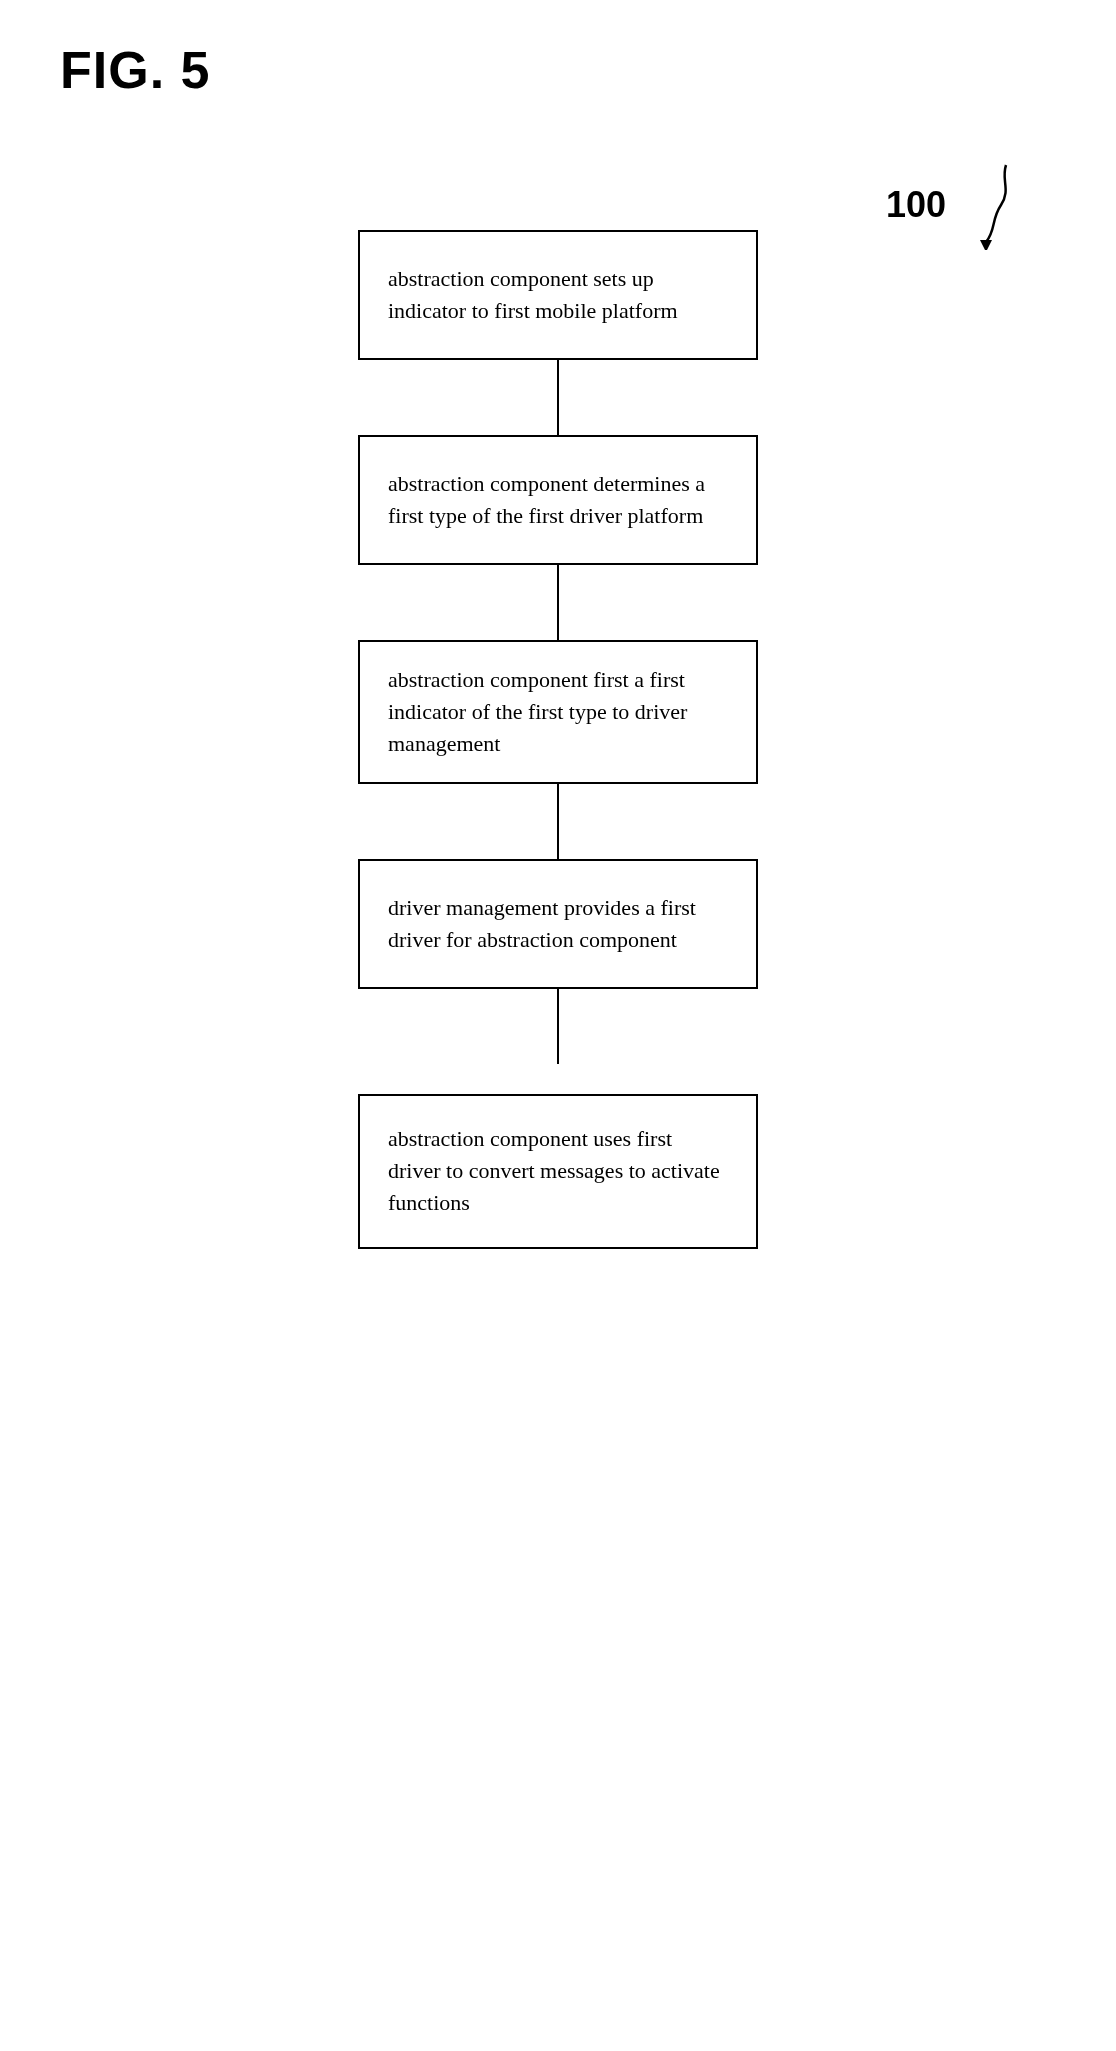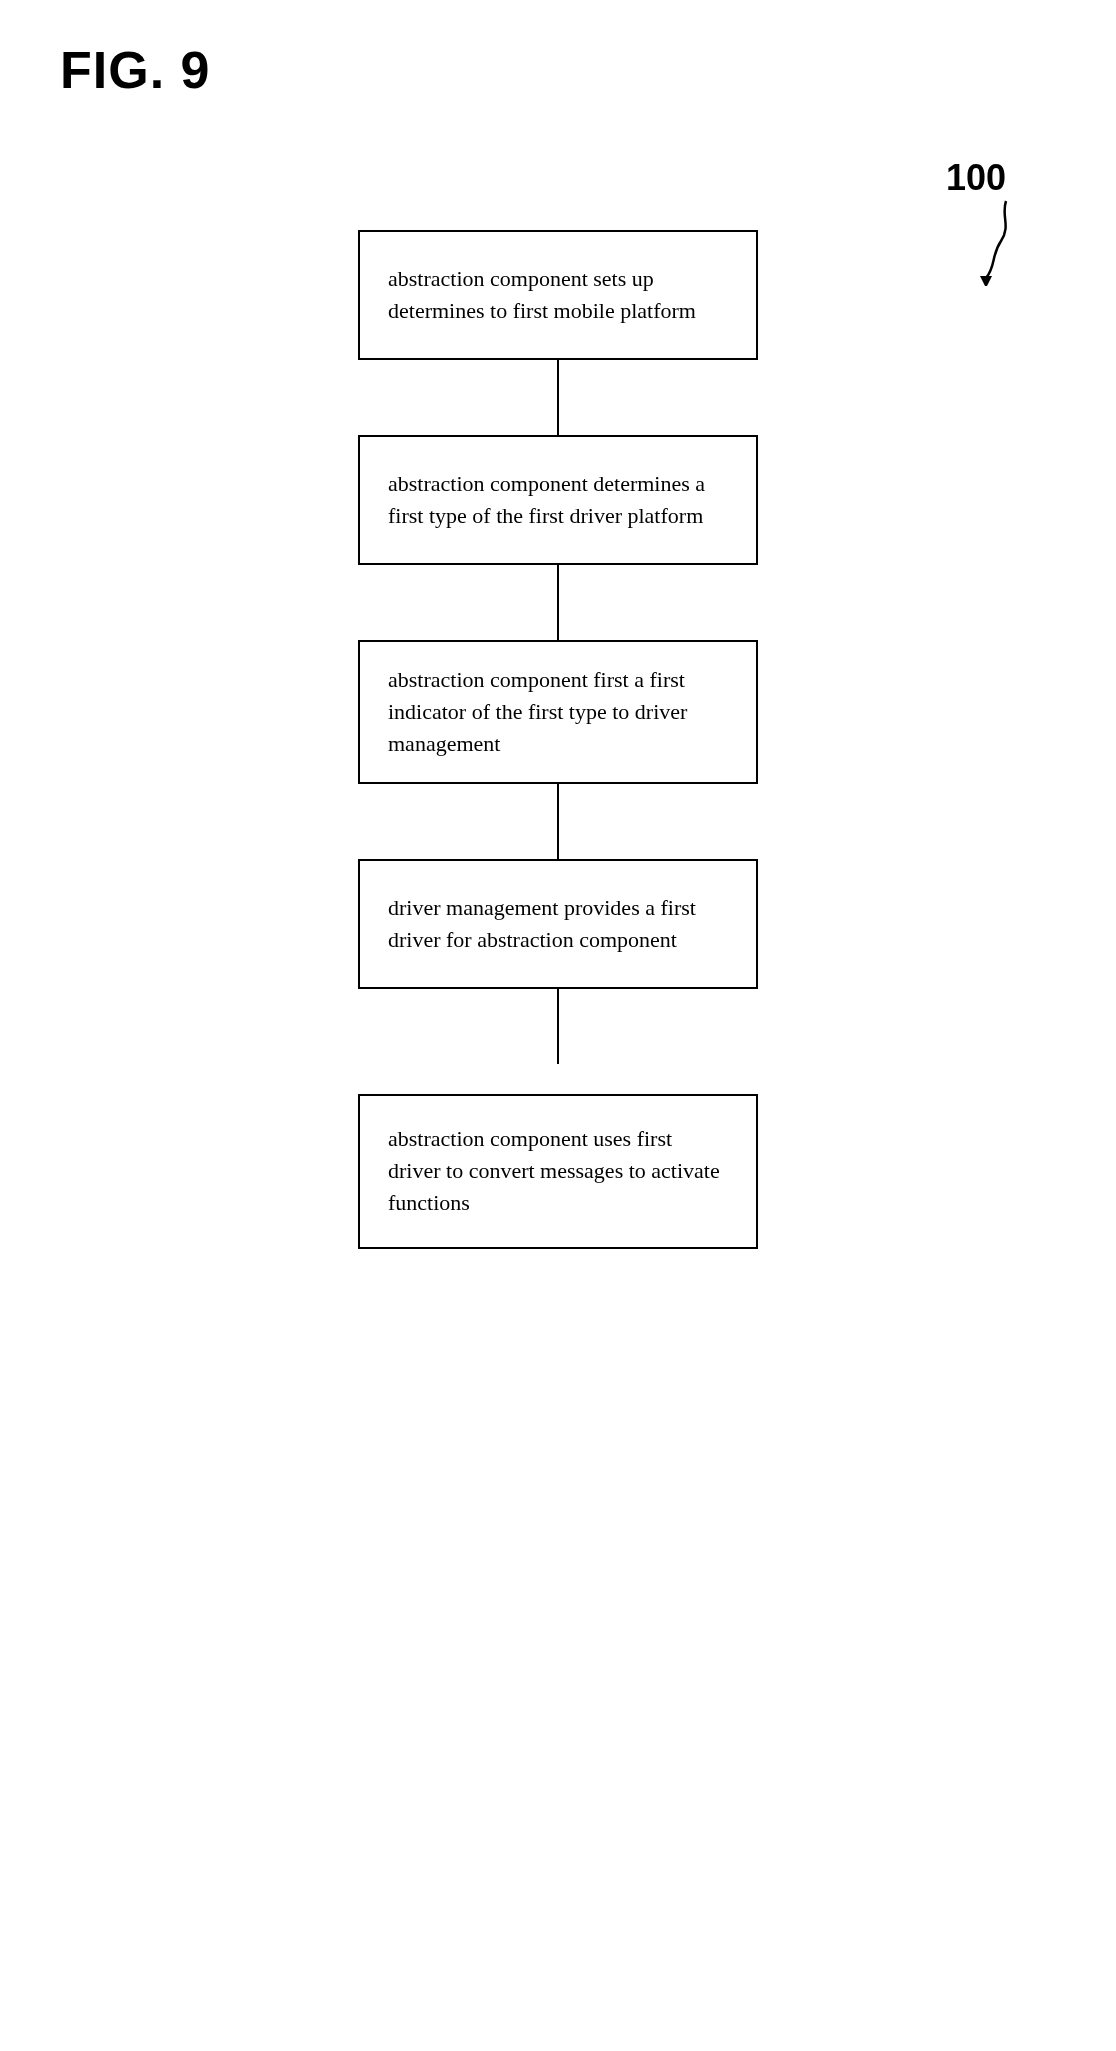--- a/index.html
+++ b/index.html
@@ -45,22 +45,21 @@
       flex-direction: column;
       align-items: center;
     }
 
     
     .ref-100 {
       position: absolute;
       top: -10px;
       right: 130px;
       display: flex;
-      flex-direction: column;
-      align-items: flex-start;
+      align-items: center;
     }
 
     .ref-100-label {
       font-size: 36px;
       font-weight: 900;
       font-family: Arial, sans-serif;
       color: #000000;
       line-height: 1;
     }
 
@@ -108,40 +107,40 @@
       background: #000000;
       height: 80px;
       margin: 0 auto;
     }
   </style>
 </head>
 <body>
 
 <div class="page-container">
 
-  <div class="figure-title">FIG. 9</div>
+  <div class="figure-title">FIG. 5</div>
 
   <div class="diagram-container">
 
     <div class="ref-100" style="position:absolute; top:0px; right:90px; z-index:10;">
       <span class="ref-100-label">100</span>
 
       <svg width="80" height="90" viewBox="0 0 80 90">
 
         <path d="M 60 5 C 55 20, 65 30, 55 45 C 45 60, 50 70, 40 82" stroke="#000" stroke-width="2.5" fill="none"></path>
 
         <polygon points="34,80 46,80 40,92" fill="#000"></polygon>
       </svg>
     </div>
 
     <div class="flow-wrapper">
 
       <div class="step-row">
         <div class="step-box">
-          <span class="step-text">abstraction component sets up determines to first mobile platform</span>
+          <span class="step-text">abstraction component sets up indicator to first mobile platform</span>
         </div>
 
       </div>
 
       <div class="connector" style="height:75px;"></div>
 
       <div class="step-row">
         <div class="step-box">
           <span class="step-text">abstraction component determines a first type of the first driver platform</span>
         </div>

